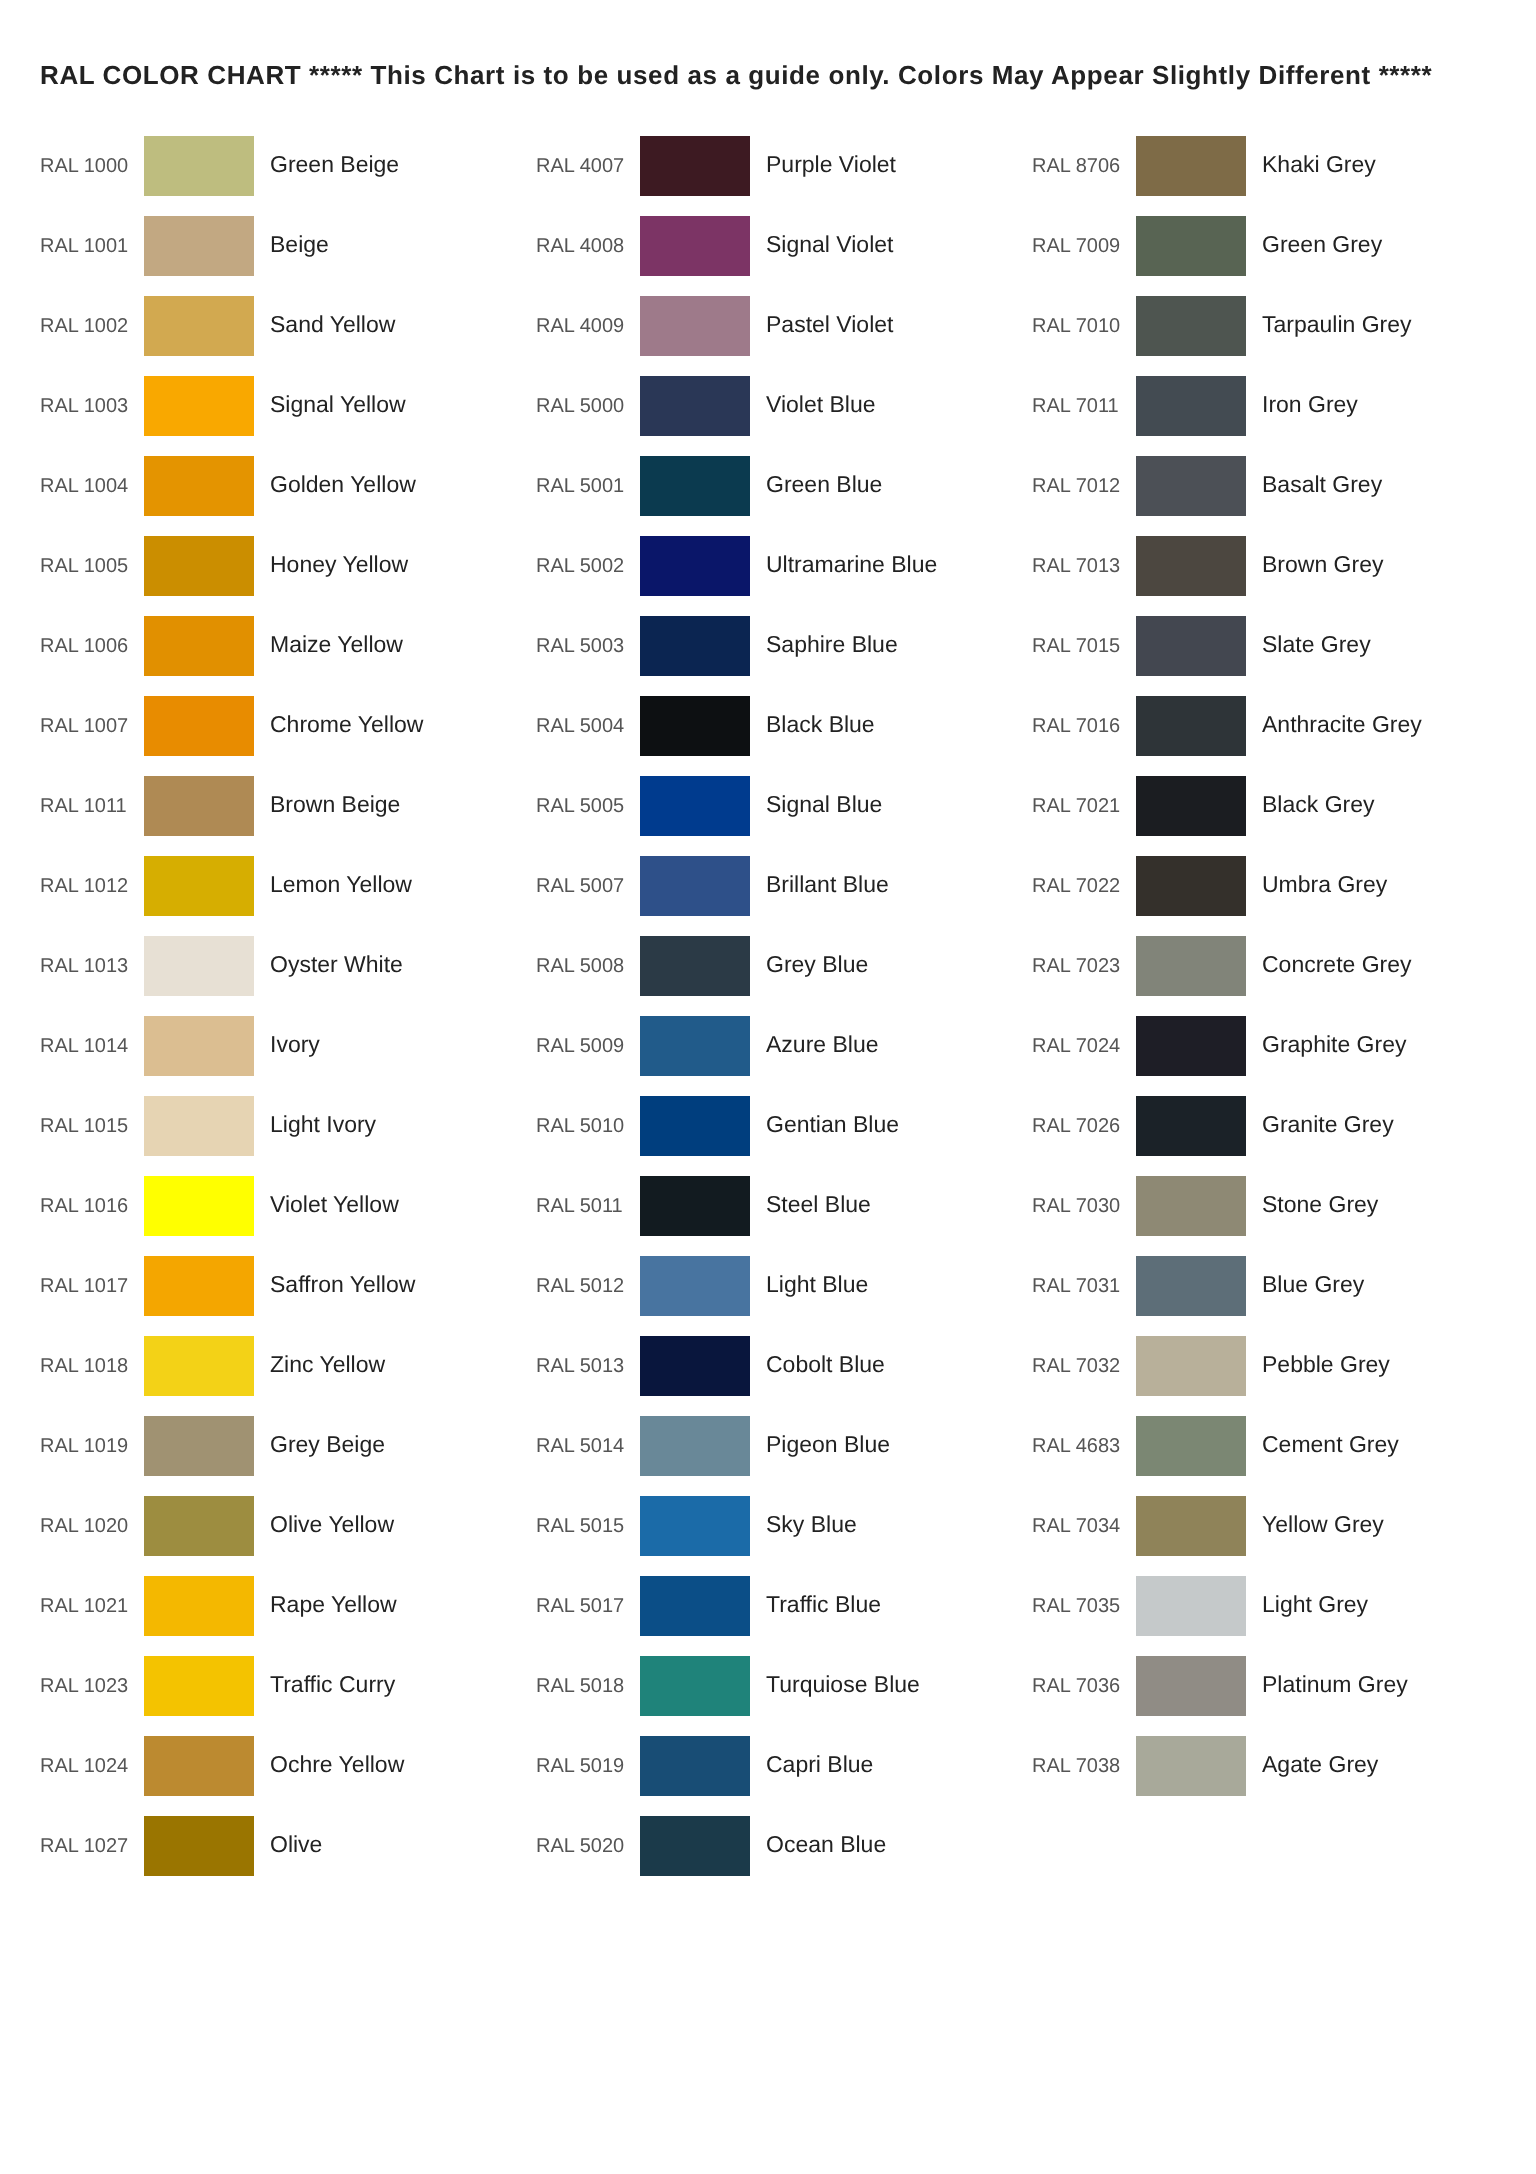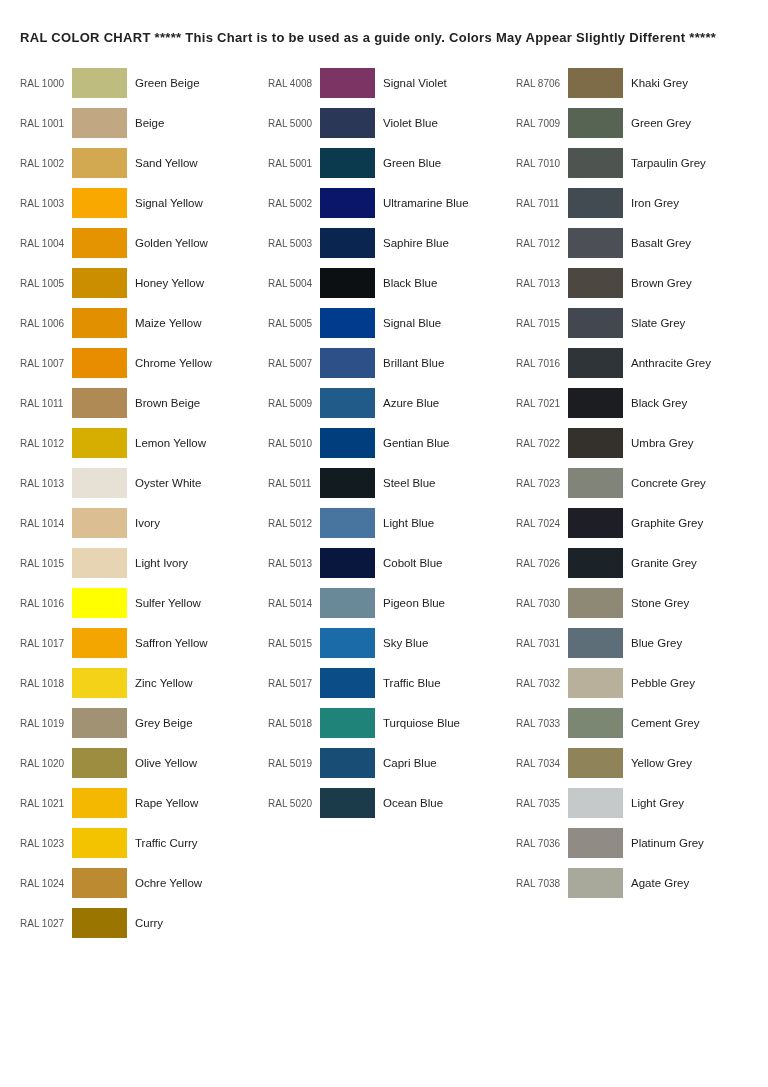--- a/index.html
+++ b/index.html
@@ -116,21 +116,21 @@
         <span class="color-name">Ivory</span>
       </div>
       <div class="color-row">
         <span class="ral-code">RAL 1015</span>
         <div class="color-swatch" style="background-color: rgb(230, 212, 179);"></div>
         <span class="color-name">Light Ivory</span>
       </div>
       <div class="color-row">
         <span class="ral-code">RAL 1016</span>
         <div class="color-swatch" style="background-color: rgb(255, 255, 0);"></div>
-        <span class="color-name">Sulfer Yellow</span>
+        <span class="color-name">Violet Yellow</span>
       </div>
       <div class="color-row">
         <span class="ral-code">RAL 1017</span>
         <div class="color-swatch" style="background-color: rgb(244, 166, 0);"></div>
         <span class="color-name">Saffron Yellow</span>
       </div>
       <div class="color-row">
         <span class="ral-code">RAL 1018</span>
         <div class="color-swatch" style="background-color: rgb(243, 210, 23);"></div>
         <span class="color-name">Zinc Yellow</span>
@@ -156,30 +156,40 @@
         <span class="color-name">Traffic Curry</span>
       </div>
       <div class="color-row">
         <span class="ral-code">RAL 1024</span>
         <div class="color-swatch" style="background-color: rgb(188, 138, 48);"></div>
         <span class="color-name">Ochre Yellow</span>
       </div>
       <div class="color-row">
         <span class="ral-code">RAL 1027</span>
         <div class="color-swatch" style="background-color: rgb(154, 117, 0);"></div>
-        <span class="color-name">Curry</span>
+        <span class="color-name">Olive</span>
       </div>
     </div>
     <div class="column">
+      <div class="color-row">
+        <span class="ral-code">RAL 4007</span>
+        <div class="color-swatch" style="background-color: rgb(61, 26, 34);"></div>
+        <span class="color-name">Purple Violet</span>
+      </div>
       <div class="color-row">
         <span class="ral-code">RAL 4008</span>
         <div class="color-swatch" style="background-color: rgb(124, 52, 101);"></div>
         <span class="color-name">Signal Violet</span>
       </div>
       <div class="color-row">
+        <span class="ral-code">RAL 4009</span>
+        <div class="color-swatch" style="background-color: rgb(158, 122, 138);"></div>
+        <span class="color-name">Pastel Violet</span>
+      </div>
+      <div class="color-row">
         <span class="ral-code">RAL 5000</span>
         <div class="color-swatch" style="background-color: rgb(42, 55, 86);"></div>
         <span class="color-name">Violet Blue</span>
       </div>
       <div class="color-row">
         <span class="ral-code">RAL 5001</span>
         <div class="color-swatch" style="background-color: rgb(11, 58, 79);"></div>
         <span class="color-name">Green Blue</span>
       </div>
       <div class="color-row">
@@ -201,20 +211,25 @@
         <span class="ral-code">RAL 5005</span>
         <div class="color-swatch" style="background-color: rgb(0, 59, 142);"></div>
         <span class="color-name">Signal Blue</span>
       </div>
       <div class="color-row">
         <span class="ral-code">RAL 5007</span>
         <div class="color-swatch" style="background-color: rgb(46, 80, 137);"></div>
         <span class="color-name">Brillant Blue</span>
       </div>
       <div class="color-row">
+        <span class="ral-code">RAL 5008</span>
+        <div class="color-swatch" style="background-color: rgb(43, 58, 70);"></div>
+        <span class="color-name">Grey Blue</span>
+      </div>
+      <div class="color-row">
         <span class="ral-code">RAL 5009</span>
         <div class="color-swatch" style="background-color: rgb(33, 91, 138);"></div>
         <span class="color-name">Azure Blue</span>
       </div>
       <div class="color-row">
         <span class="ral-code">RAL 5010</span>
         <div class="color-swatch" style="background-color: rgb(0, 62, 126);"></div>
         <span class="color-name">Gentian Blue</span>
       </div>
       <div class="color-row">
@@ -338,21 +353,21 @@
         <span class="ral-code">RAL 7031</span>
         <div class="color-swatch" style="background-color: rgb(93, 110, 120);"></div>
         <span class="color-name">Blue Grey</span>
       </div>
       <div class="color-row">
         <span class="ral-code">RAL 7032</span>
         <div class="color-swatch" style="background-color: rgb(184, 176, 154);"></div>
         <span class="color-name">Pebble Grey</span>
       </div>
       <div class="color-row">
-        <span class="ral-code">RAL 7033</span>
+        <span class="ral-code">RAL 4683</span>
         <div class="color-swatch" style="background-color: rgb(123, 135, 115);"></div>
         <span class="color-name">Cement Grey</span>
       </div>
       <div class="color-row">
         <span class="ral-code">RAL 7034</span>
         <div class="color-swatch" style="background-color: rgb(143, 131, 89);"></div>
         <span class="color-name">Yellow Grey</span>
       </div>
       <div class="color-row">
         <span class="ral-code">RAL 7035</span>

